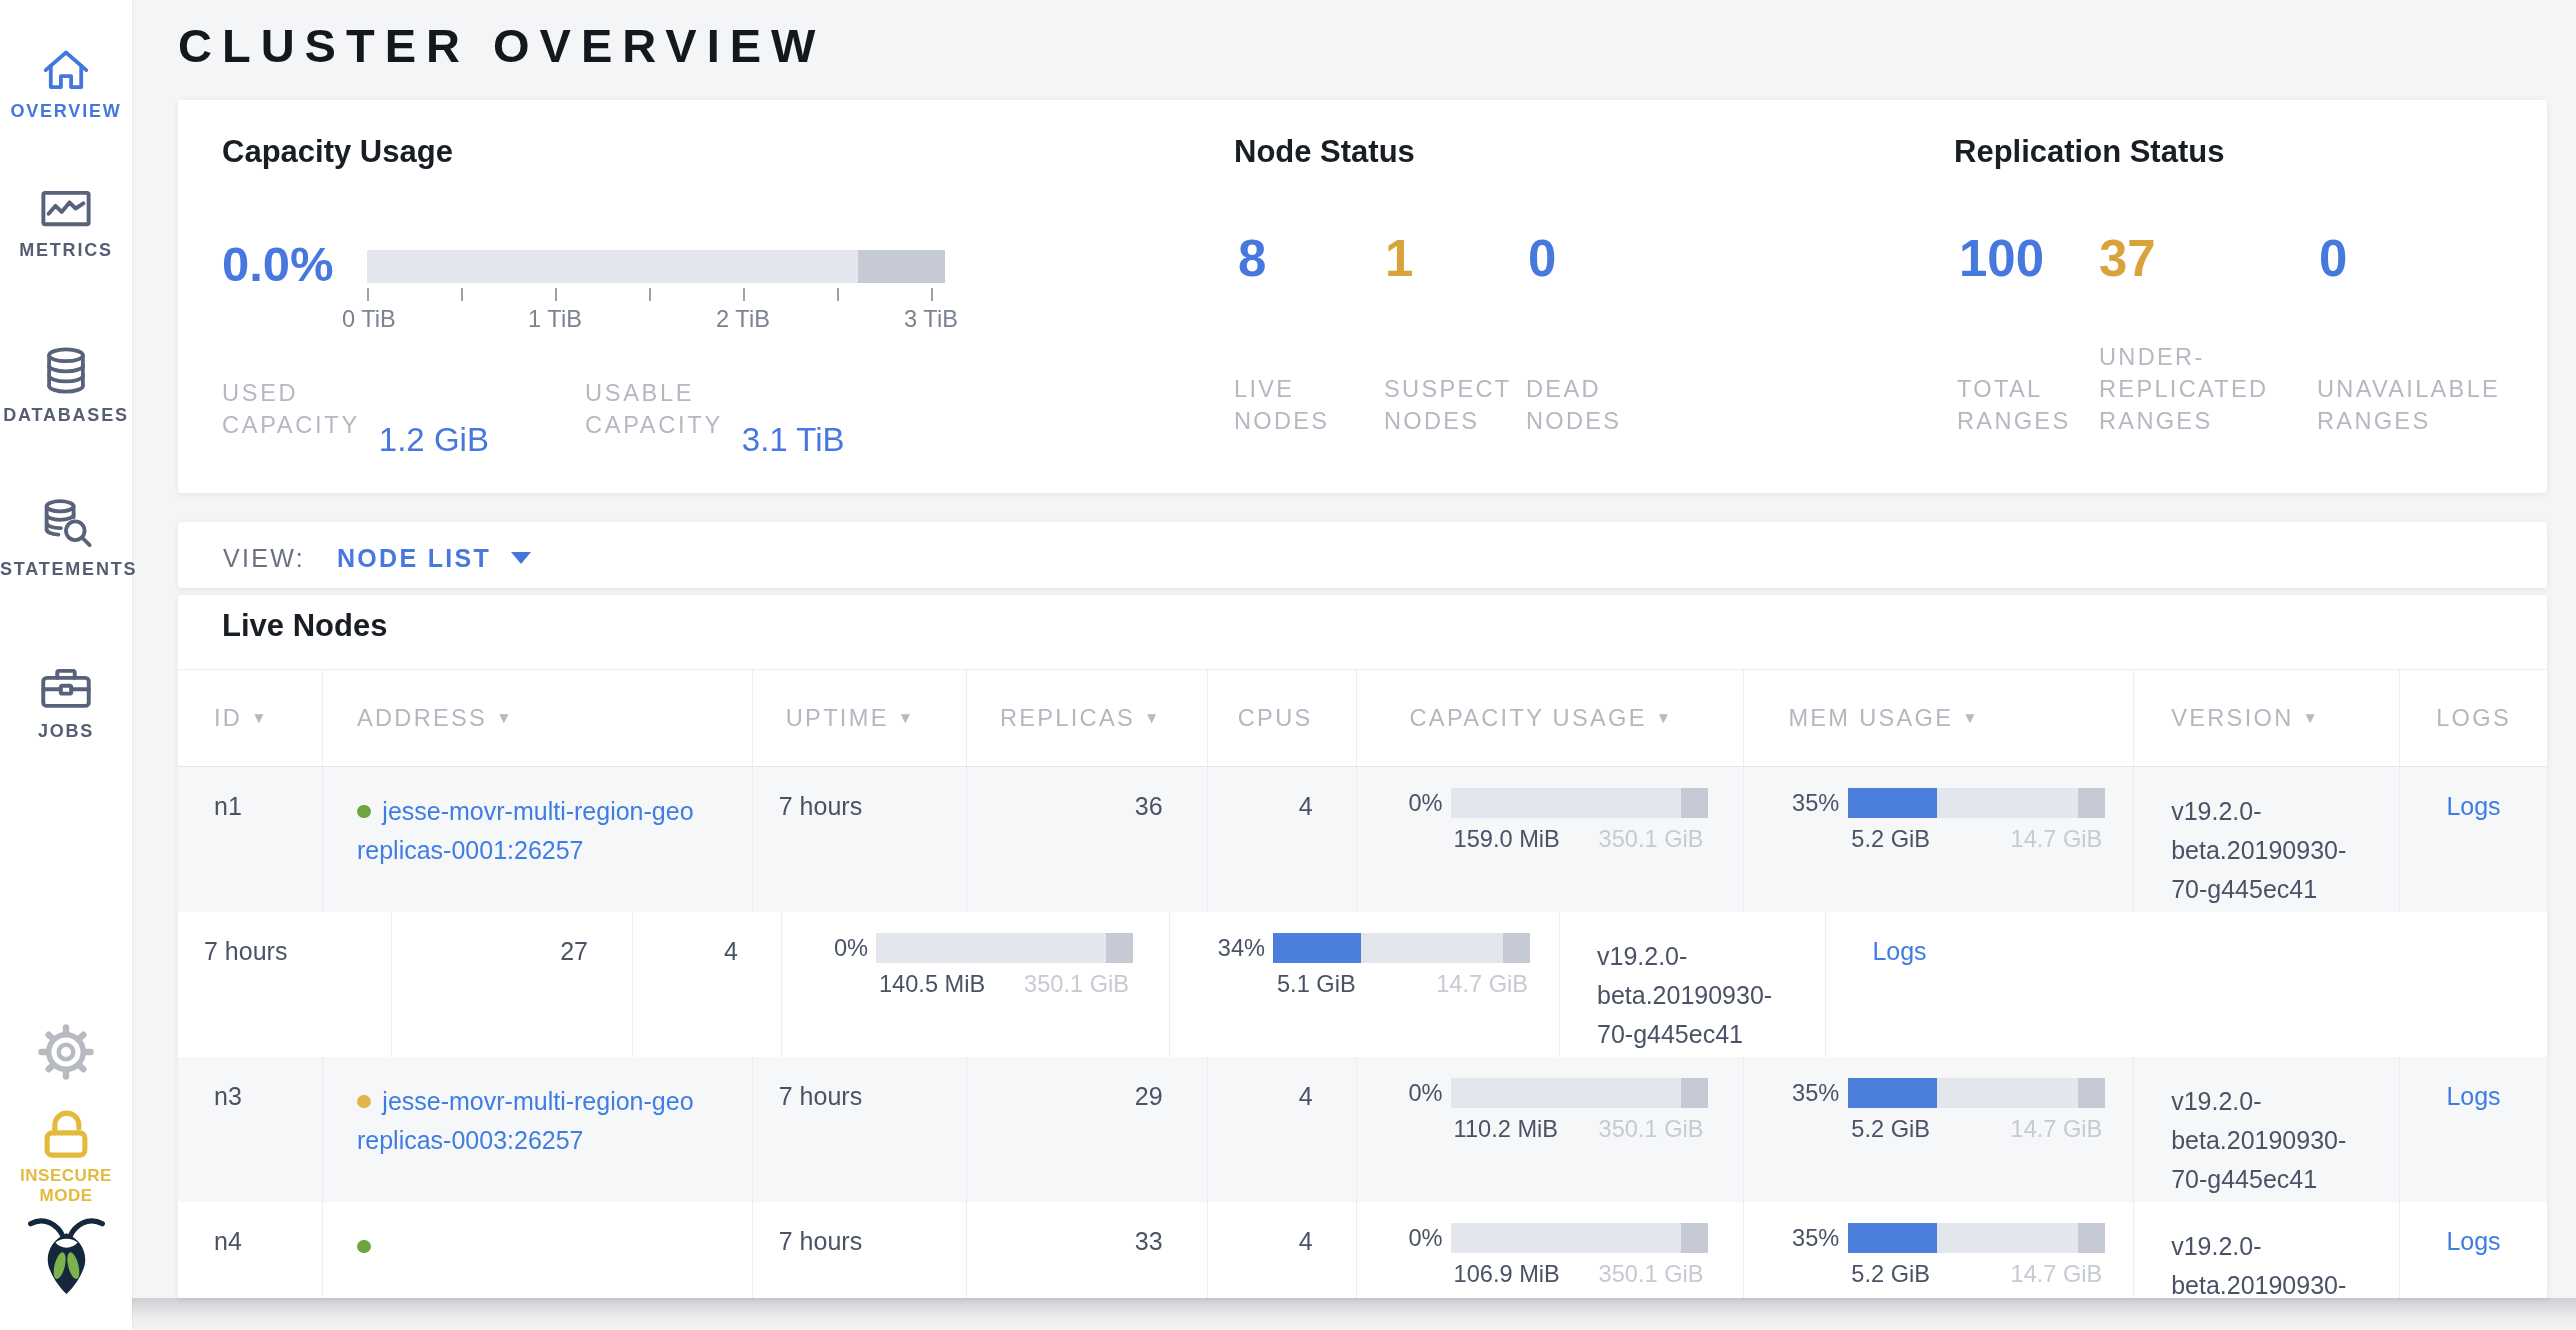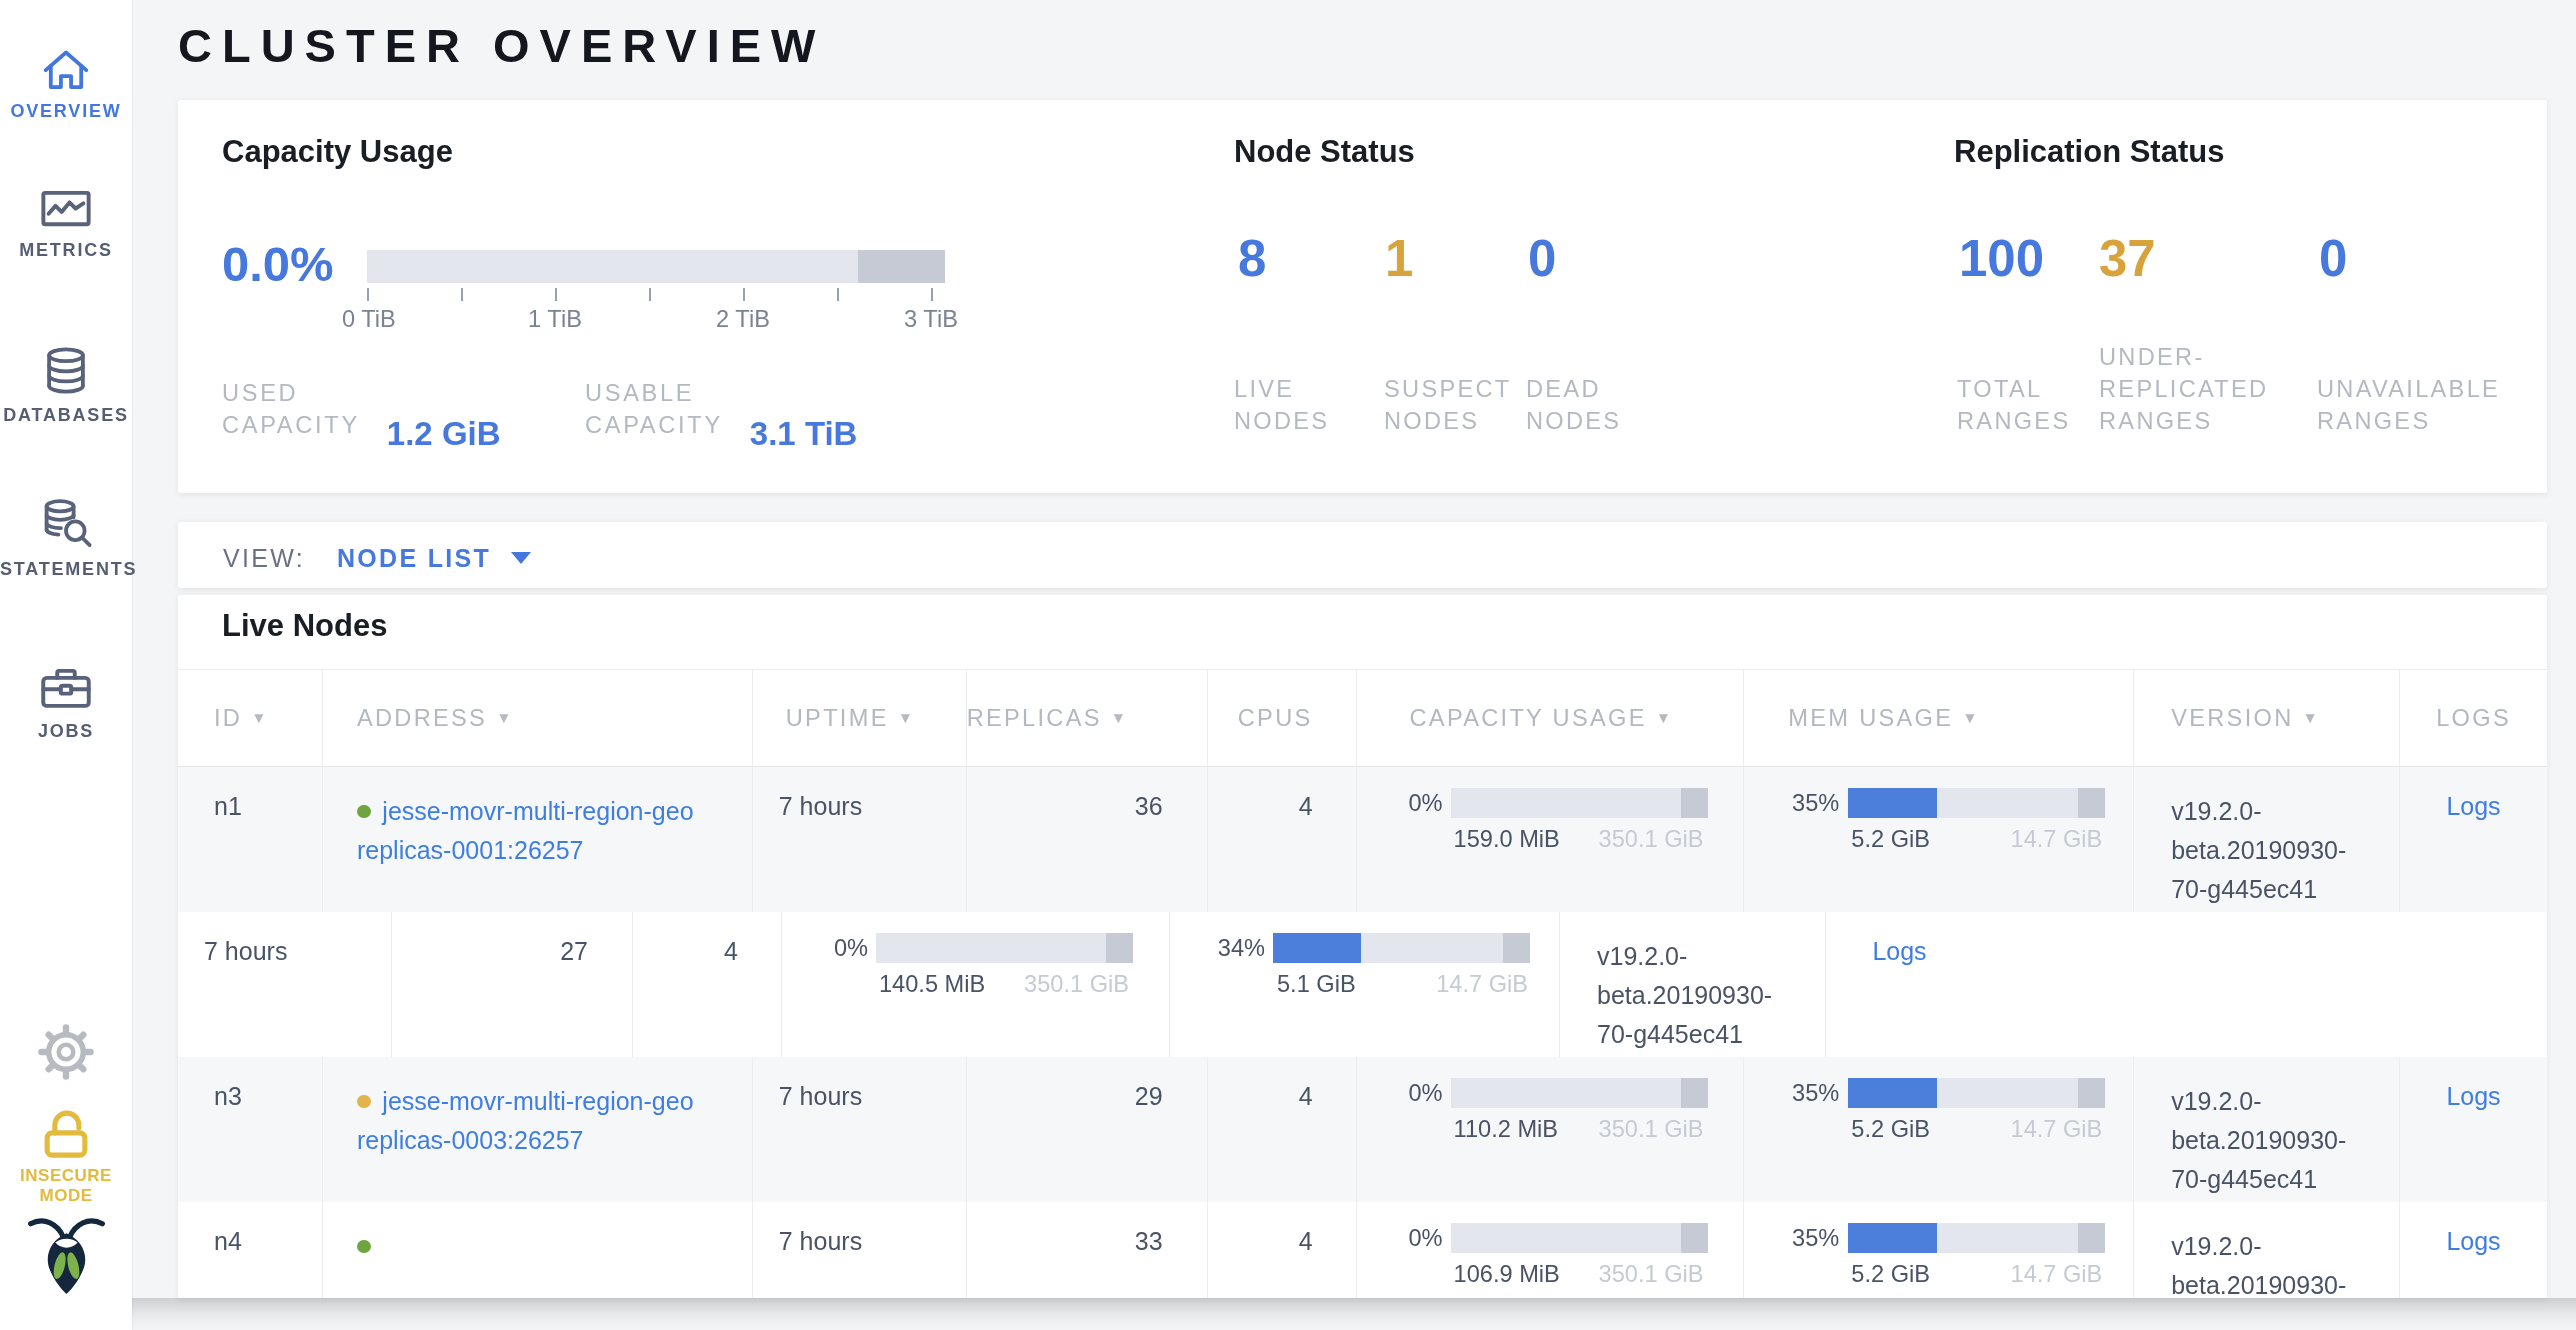--- a/index.html
+++ b/index.html
@@ -66,21 +66,21 @@
   .cap-ticks i { position: absolute; top: 0; width: 1.8px; height: 12.7px; background: #9aa0ad; }
   .cap-axis { position: relative; height: 27px; margin-top: 3.6px; }
   .cap-axis span {
     position: absolute; transform: translateX(-50%); font-size: 23.6px; color: #7b8393; white-space: nowrap;
   }
   .cap-kv { position: absolute; top: 277px; display: flex; align-items: flex-end; }
   .kv-used { left: 44px; } .kv-usable { left: 407px; }
   .kv-label {
     font-size: 23.6px; letter-spacing: 2.7px; color: #b4b8c0; line-height: 32px; white-space: pre-line;
   }
-  .kv-value { font-size: 33px; font-weight: 700; margin-left: 27px; position: relative; top: 12px; }
+  .kv-value { font-size: 33px; font-weight: 400; margin-left: 19px; position: relative; top: 18px; }
 
   .stat { position: absolute; top: 129px; font-size: 51px; font-weight: 700; }
   .stat-label {
     position: absolute; bottom: 56px; font-size: 23.6px; letter-spacing: 2.3px;
     color: #b4b8c0; line-height: 32px; white-space: pre-line;
   }
   .s-n1 { left: 1060px; } .s-n2 { left: 1207px; } .s-n3 { left: 1350px; }
   .l-n1 { left: 1056px; } .l-n2 { left: 1206px; } .l-n3 { left: 1348px; }
   .s-r1 { left: 1781px; } .s-r2 { left: 1921px; } .s-r3 { left: 2141px; }
   .l-r1 { left: 1779px; } .l-r2 { left: 1921px; } .l-r3 { left: 2139px; }
@@ -108,21 +108,21 @@
     border-top: 0.9px solid #eceef1; border-bottom: 0.9px solid #e4e6ea;
     font-size: 23.6px; letter-spacing: 2.3px; color: #b3b7c0;
   }
   .th, .td { height: 100%; border-right: 0.9px solid #ebecef; }
   .thead .th { height: 98px; display: flex; align-items: center; }
   .c-id  { width: 145px; } .c-addr { width: 430px; } .c-up { width: 214px; }
   .c-rep { width: 241px; } .c-cpu { width: 149px; } .c-cap { width: 388px; }
   .c-mem { width: 390px; } .c-ver { width: 266px; } .c-log { width: 147px; border-right: none !important; }
   .th.c-id { padding-left: 36px; } .th.c-addr { padding-left: 34px; }
   .th.c-up { justify-content: flex-start; padding-left: 33px; }
-  .th.c-rep { }
+  .th.c-rep { justify-content: flex-end; padding-right: 45px; }
   .th.c-cpu { justify-content: flex-end; padding-right: 43px; }
   .th.c-cap { padding-left: 53px; } .th.c-mem { padding-left: 44px; }
   .th.c-ver { padding-left: 37px; } .th.c-log { justify-content: center; }
   .sort-caret { font-size: 15.4px; margin-left: 9px; color: #b6b9c0; }
 
   .trow { display: flex; height: 145px; font-size: 25px; color: #4a5366; background: #fff; }
   .trow.odd { background: #f6f7f9; }
   .td { padding-top: 25px; }
   .td.c-id { padding-left: 36px; }
   .td.c-addr { padding-left: 34px; line-height: 39px; }

